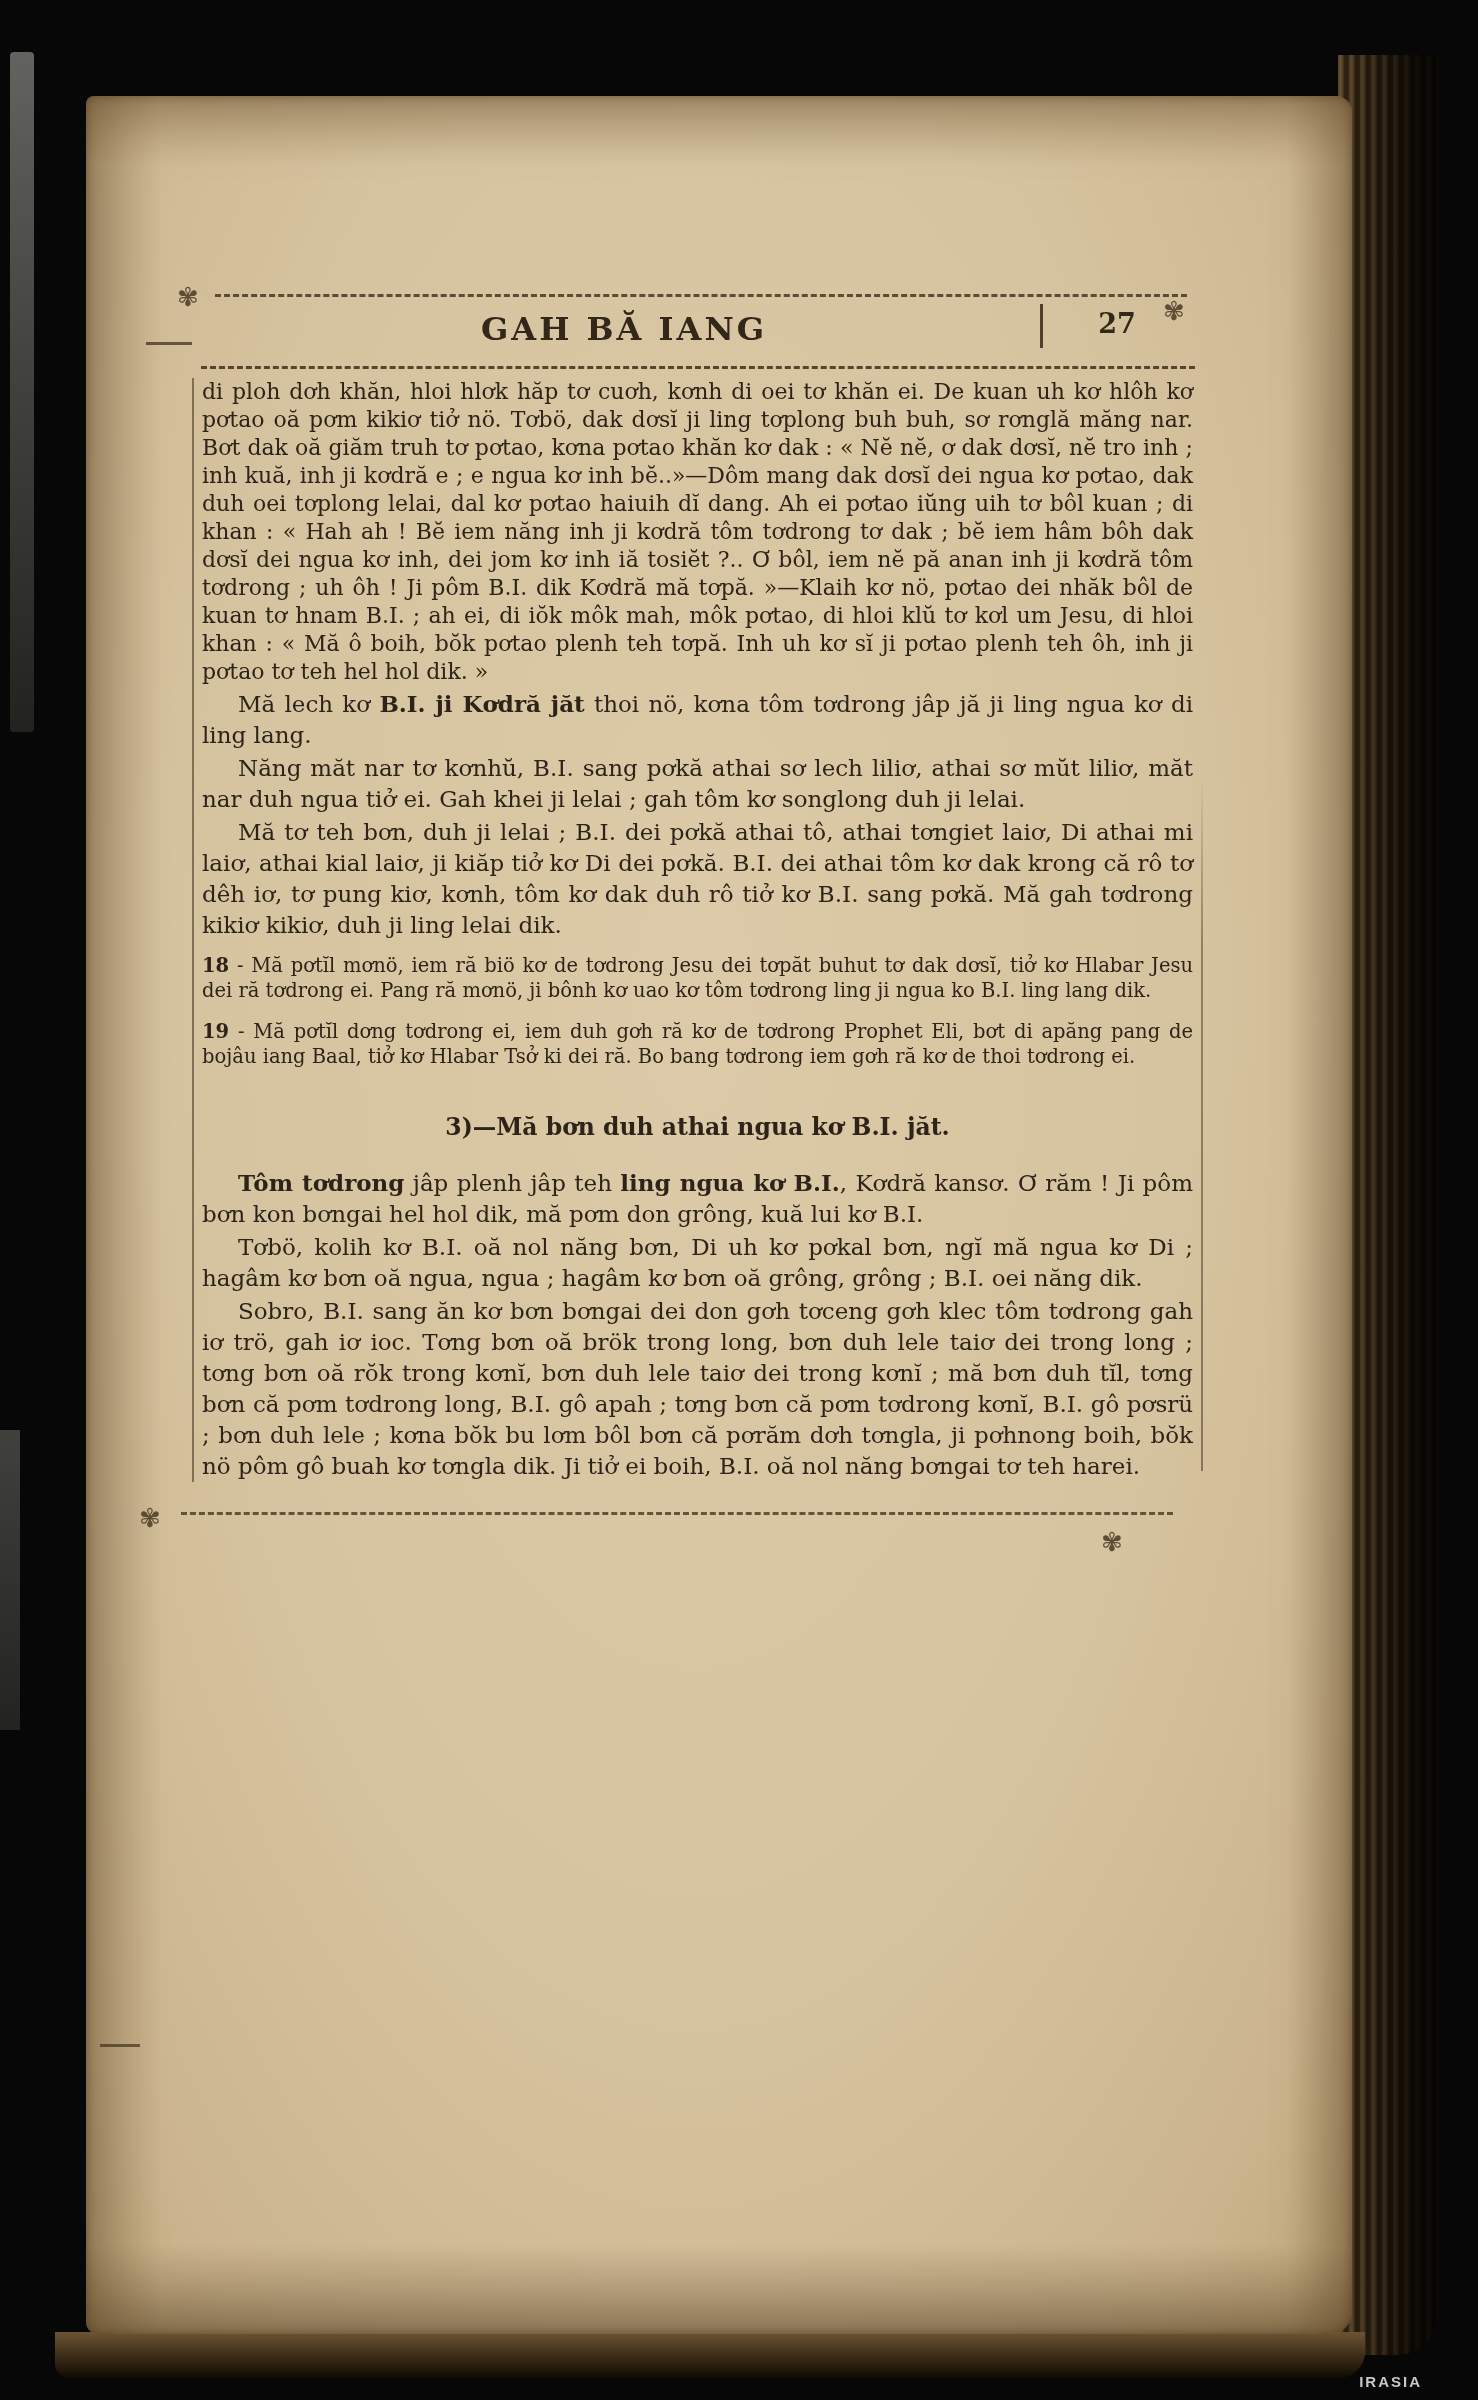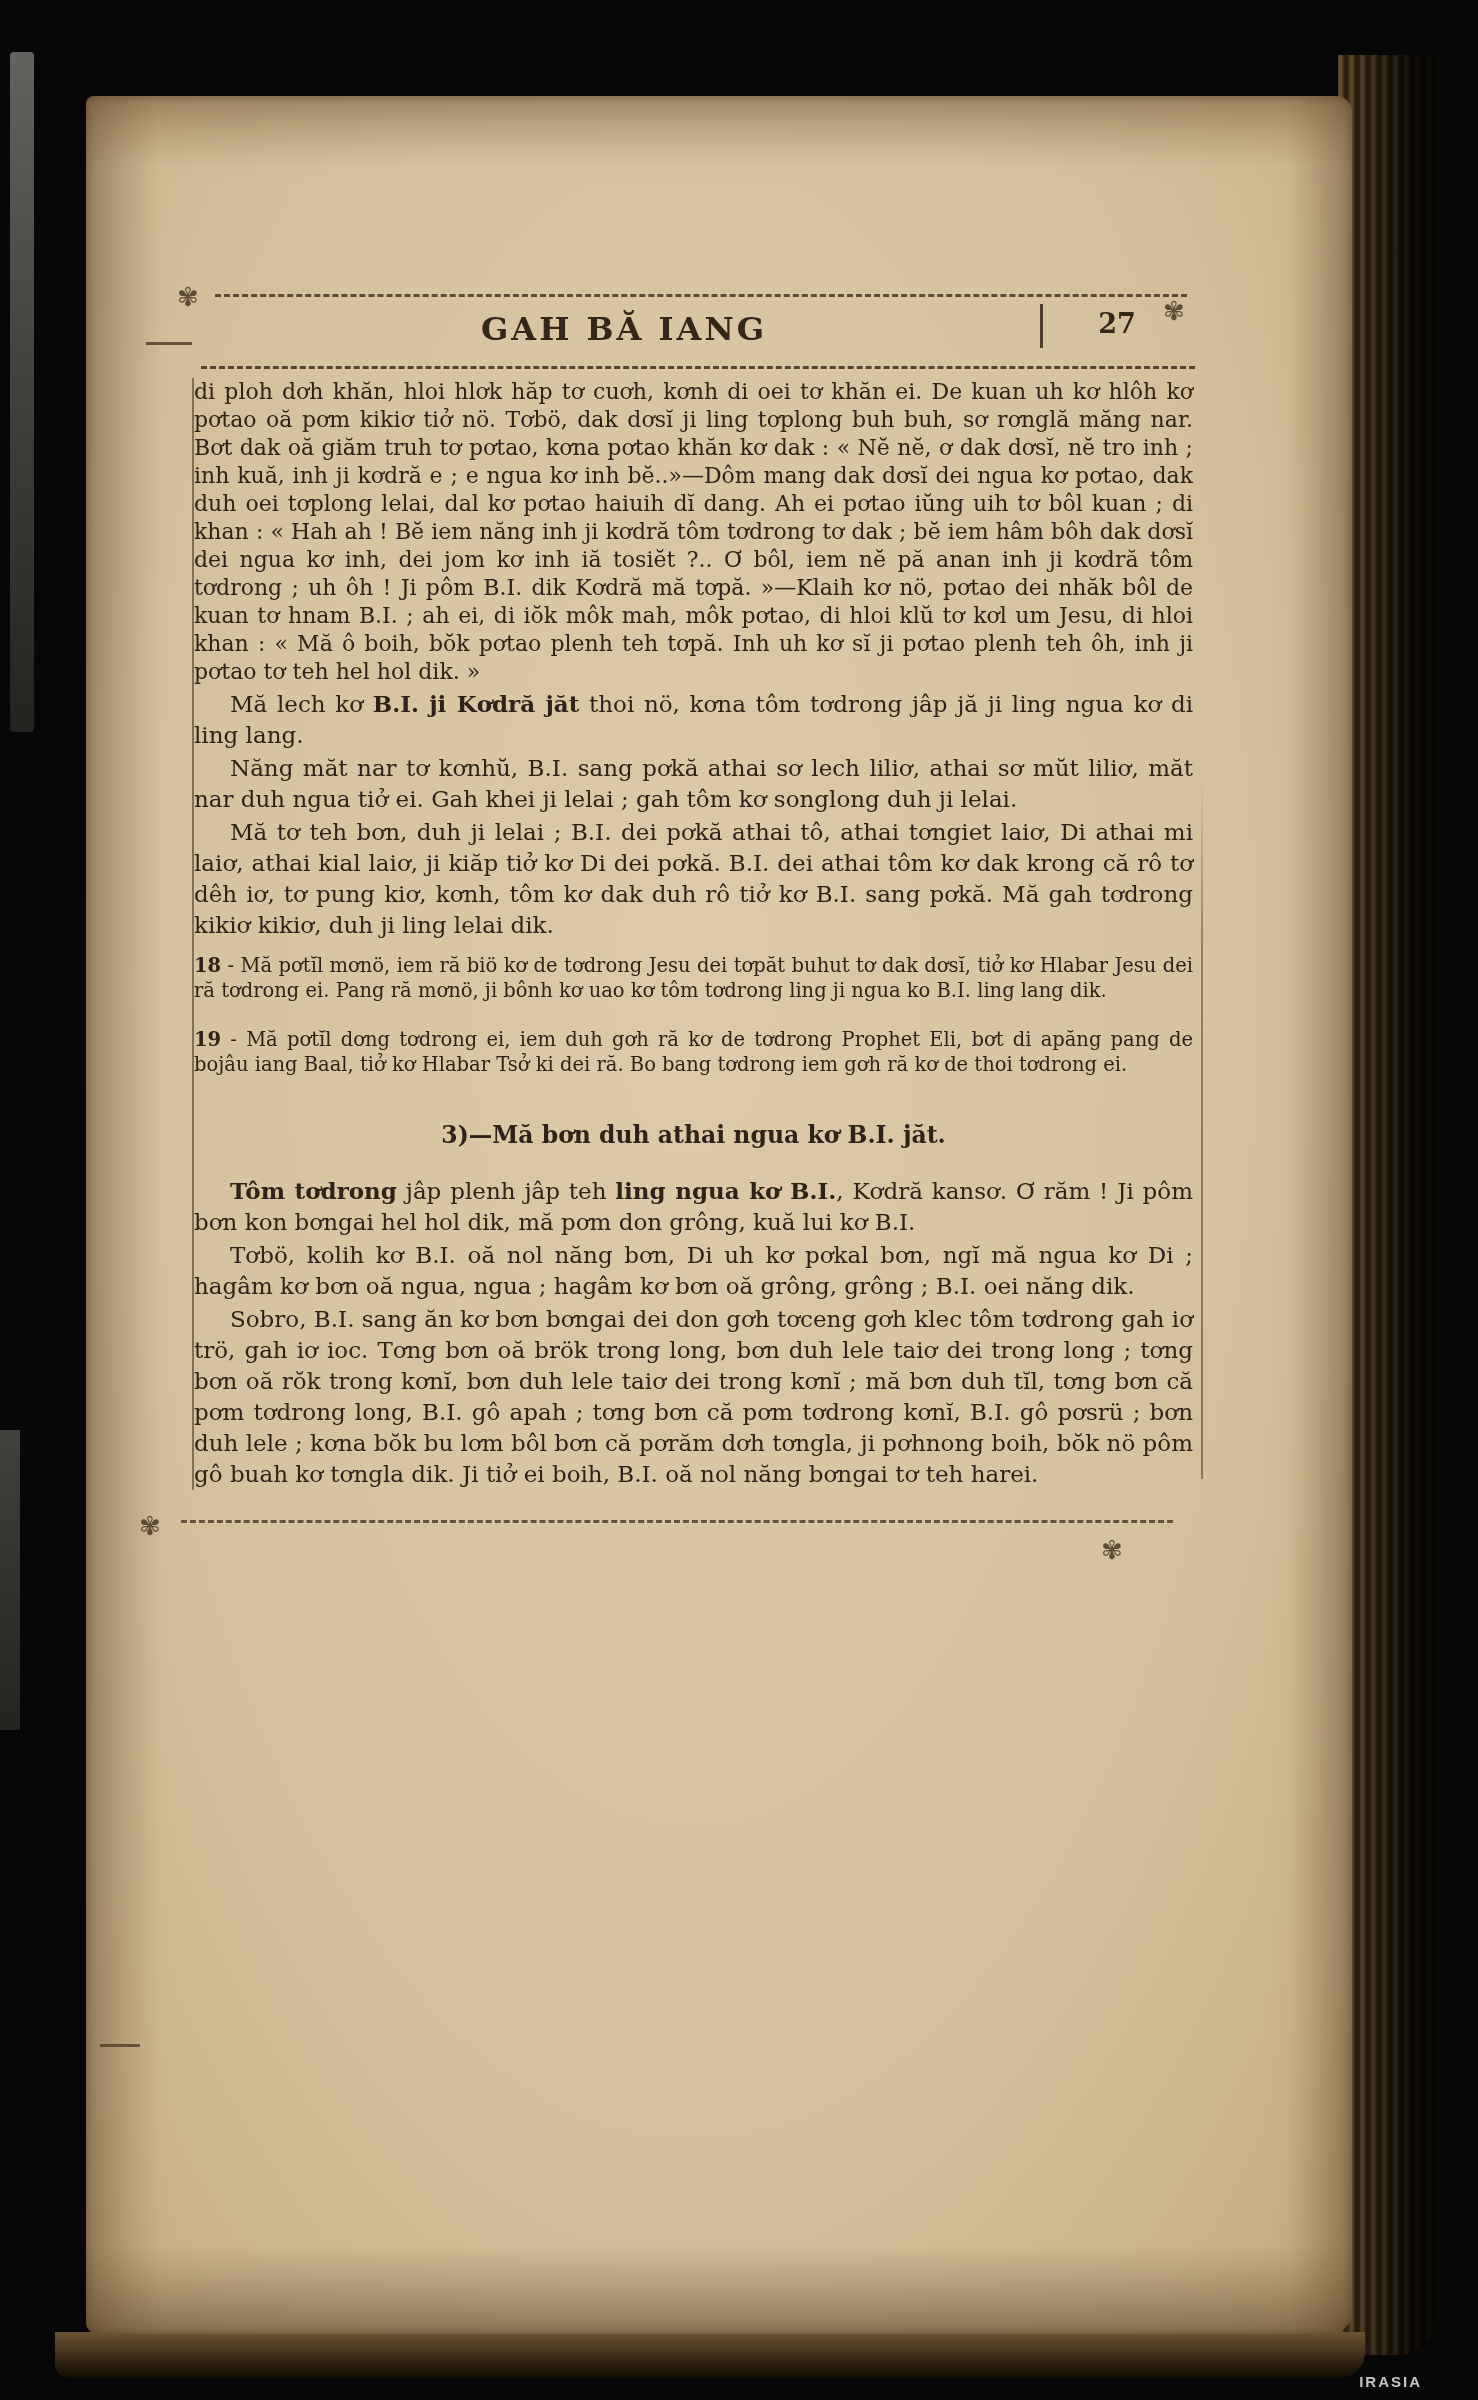--- a/index.html
+++ b/index.html
@@ -70,33 +70,33 @@
   .folio {
     position:absolute; left:852px; top:16px; width:120px; text-align:center;
     font-size:27px; font-weight:bold; color:#33271a;
   }
   .ornament { position:absolute; font-size:26px; color:#4a3a26; opacity:.85; }
   .orn-tl { left:-28px; top:-10px; }
   .orn-tr { left:958px; top:4px; }
 
   
   .body-wrap {
-    position:relative; margin-left:-13px; padding-left:0;
+    position:relative; margin-left:-13px; padding-left:8px;
     border-left:2px solid rgba(60,44,24,.55);
   }
   .body-wrap::after {
     content:''; position:absolute; right:-10px; top:36%; bottom:1%; width:2px;
     background:linear-gradient(180deg, rgba(60,44,24,0), rgba(60,44,24,.45) 25%, rgba(60,44,24,.5));
   }
   .block { margin:0; color:#2e2318; }
   .opening { font-size:22px; line-height:28px; text-align:justify; }
   .body { font-size:23px; line-height:31px; text-align:justify; text-indent:36px; margin-top:2px; }
   .heading { text-align:center; font-weight:bold; font-size:23.5px; margin:44px 0 26px; text-indent:0; }
   .footnote { font-size:19.5px; line-height:25px; text-align:justify; margin-top:12px; }
-  .footnote + .footnote { margin-top:24px; }
+  .footnote + .footnote { margin-top:16px; }
   .block strong { font-weight:bold; }
 
   
   .bottom-rule {
     position:relative; margin-top:30px; margin-left:-24px; margin-right:20px;
     border-top:3px dashed rgba(62,46,26,.75);
   }
   .orn-bl { left:-42px; top:-12px; }
   .orn-br { left:920px; top:12px; }
 

